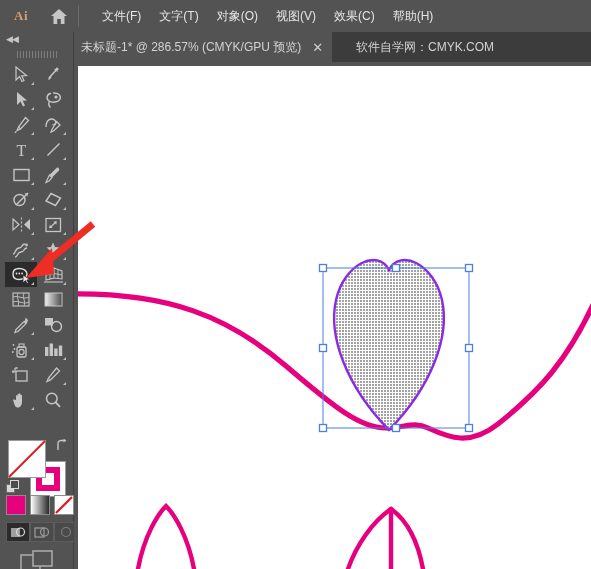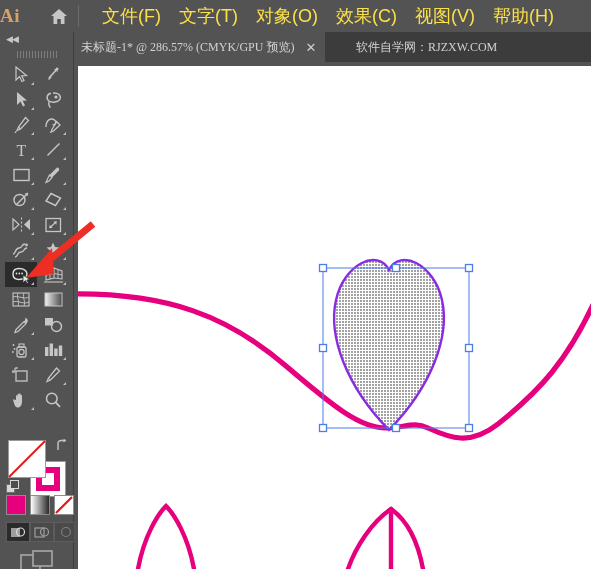--- a/index.html
+++ b/index.html
@@ -10,39 +10,39 @@
     -webkit-font-smoothing:antialiased;
   }
   #app{ position:relative; width:591px; height:569px; }
 
   
   .menubar{
     position:absolute; left:0; top:0; width:591px; height:32px;
     background:#535353; display:flex; align-items:center;
   }
   .ai-logo{
-    width:42px; color:#d9a06a;
-    font-size:19px; font-weight:bold; letter-spacing:.5px;
+    width:42px; text-align:center; color:#d9a06a;
+    font-size:13px; font-weight:bold; letter-spacing:.5px;
     font-family:"Liberation Serif","DejaVu Serif",serif;
   }
   .home-icon{ width:34px; display:flex; align-items:center; justify-content:center; }
   .menu-sep{ width:1px; height:22px; background:#6b6b6b; margin:0 4px 0 2px; }
   .menu-items{ display:flex; align-items:center; margin-left:10px; }
   .menu-item{
-    color:#fde047; font-size:18px; padding:4px 9px; white-space:nowrap;
+    color:#e5e5e5; font-size:12px; padding:4px 9px; white-space:nowrap;
   }
 
   
   .tabbar{
     position:absolute; left:0; top:32px; width:591px; height:30px;
     background:#3c3c3c;
   }
   .tab{
     position:absolute; top:0; height:30px; display:flex; align-items:center;
-    padding:0 9px; font-size:12px; white-space:nowrap;font-family:Liberation Serif, serif;
+    padding:0 9px; font-size:12px; white-space:nowrap;
   }
   .tab.active{ left:72px; background:#535353; color:#d2d2d2; }
   .tab .tab-close{
     margin-left:11px; color:#cfcfcf; font-size:13px; line-height:1;
   }
   .tab.plain{ left:347px; background:transparent; color:#d2d2d2; }
 
   
   .toolbar{
     position:absolute; left:0; top:32px; width:74px; height:537px;
@@ -142,33 +142,33 @@
     <div class="home-icon">
       <svg width="18" height="17" viewBox="0 0 18 17">
         <path d="M9 1 L17 8 L14.5 8 L14.5 16 L10.8 16 L10.8 11 L7.2 11 L7.2 16 L3.5 16 L3.5 8 L1 8 Z" fill="#c6c6c6"></path>
       </svg>
     </div>
     <div class="menu-sep"></div>
     <div class="menu-items">
       <div class="menu-item">文件(F)</div>
       <div class="menu-item">文字(T)</div>
       <div class="menu-item">对象(O)</div>
+      <div class="menu-item">视图(V)</div>
       <div class="menu-item">效果(C)</div>
-      <div class="menu-item">视图(V)</div>
       <div class="menu-item">帮助(H)</div>
     </div>
   </div>
 
   <div class="tabbar">
     <div class="tab active">
       <span>未标题-1* @ 286.57% (CMYK/GPU 预览)</span>
       <span class="tab-close">✕</span>
     </div>
     <div class="tab plain">
-      <span>软件自学网：RJZXW.COM</span>
+      <span>软件自学网：CMYK.COM</span>
     </div>
   </div>
 
   <div class="toolbar">
     <div class="tb-collapse">◀◀</div>
     <div class="tb-grip">
       <div class="tb-grip-bars"></div>
     </div>
 
     <div class="tool-grid">

